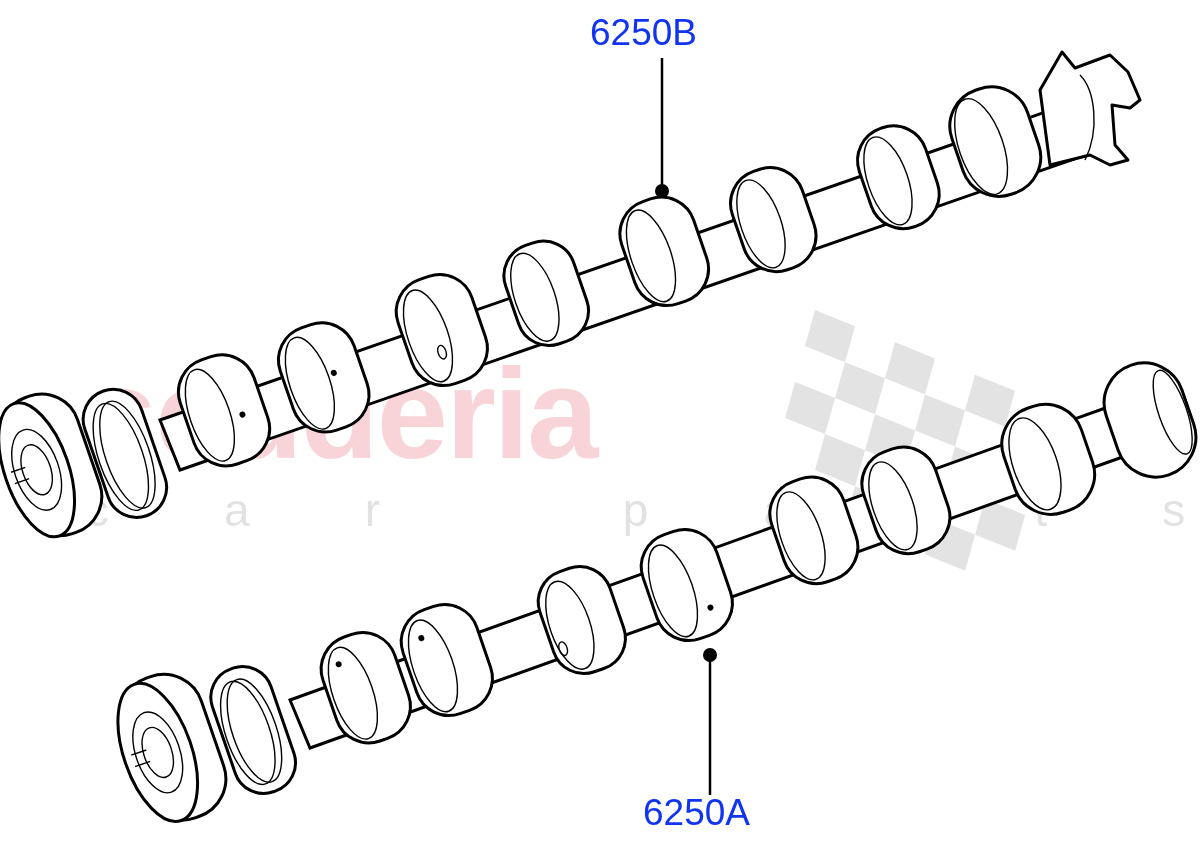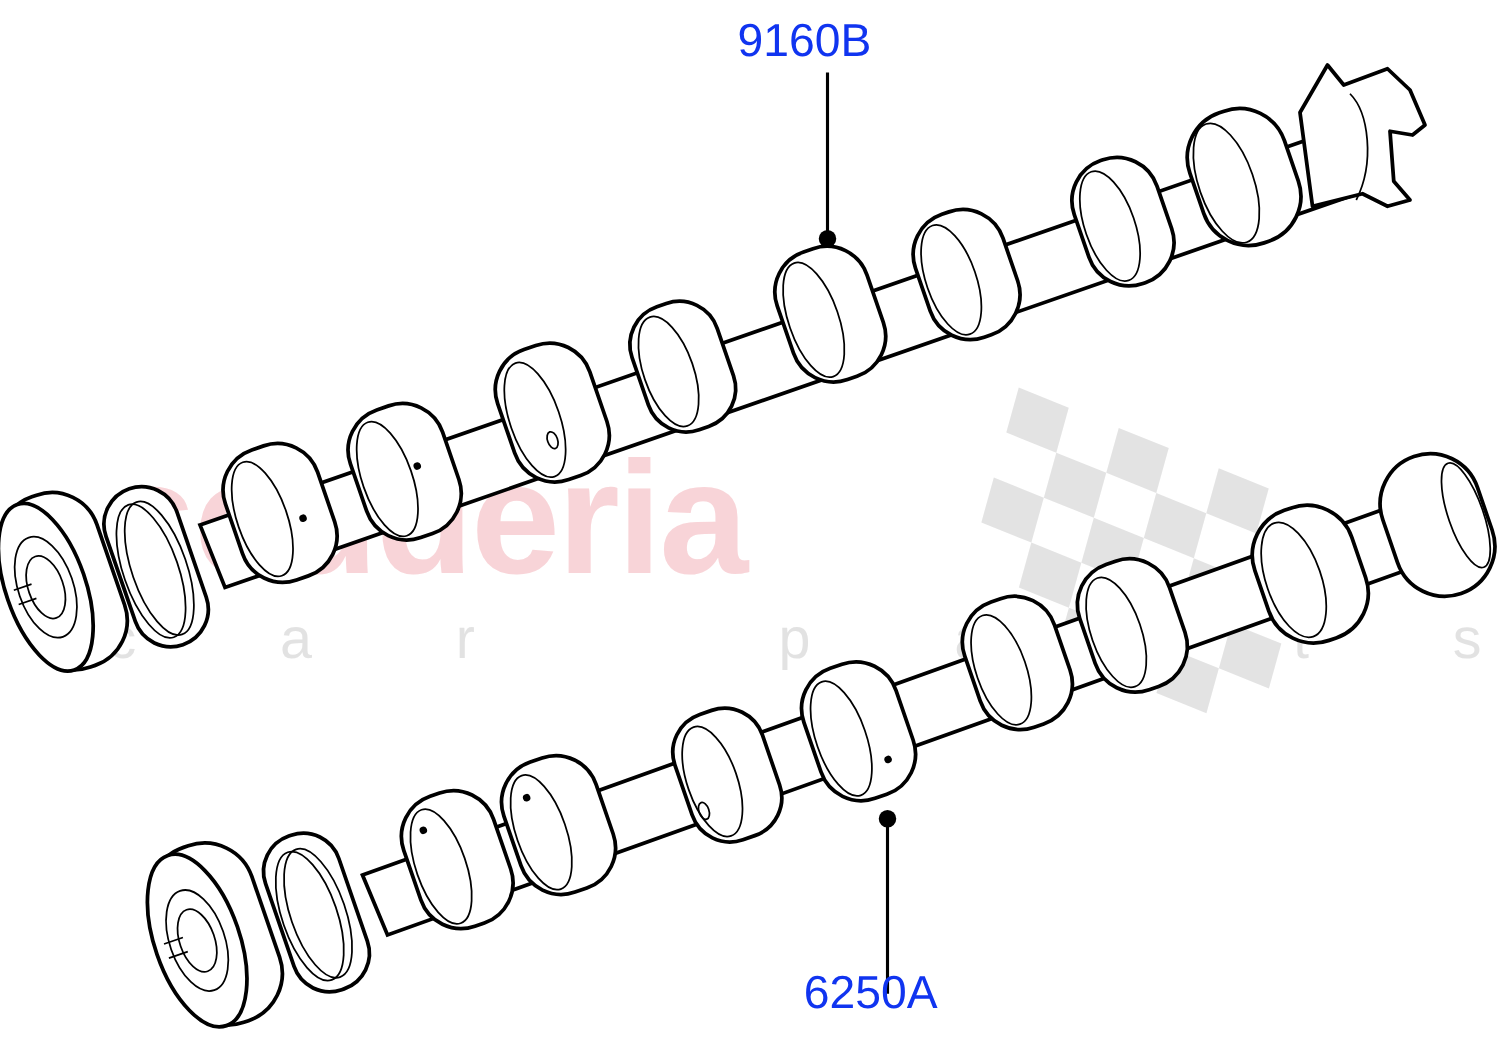--- a/index.html
+++ b/index.html
@@ -6,21 +6,21 @@
   body { width: 1200px; height: 851px; overflow: hidden; position: relative; font-family: "Liberation Sans", sans-serif; }
   #stage { position: absolute; left: 0; top: 0; width: 1200px; height: 851px; }
   .wm-main { font-family: "Liberation Sans", sans-serif; font-weight: bold; font-size: 128px; fill: #f6c6cb; opacity: 0.75; letter-spacing: -2px; }
   .wm-sub { font-family: "Liberation Sans", sans-serif; font-size: 46px; fill: #dcdcdc; opacity: 0.8; }
   .chk { fill: #d9d9d9; opacity: 0.75; }
   .part-stroke { stroke: #000; stroke-width: 3; fill: #fff; stroke-linejoin: round; }
   .thin { stroke: #000; stroke-width: 1.4; fill: none; }
   .shaft { stroke: #000; stroke-width: 3; fill: #fff; }
   .label { position: absolute; color: #1034f0; font-family: "Liberation Sans", sans-serif; font-size: 37px; line-height: 1; cursor: pointer; }
   #label-b { left: 590px; top: 14px; }
-  #label-a { left: 643px; top: 775px; }
+  #label-a { left: 643px; top: 794px; }
 </style>
 </head>
 <body>
 
 <svg id="stage" viewBox="0 0 1200 851" xmlns="http://www.w3.org/2000/svg">
 
   <g transform="translate(815,310) skewY(22) skewX(-14)">
     <rect class="chk" x="0" y="0" width="40" height="40"></rect>
     <rect class="chk" x="80" y="0" width="40" height="40"></rect>
     <rect class="chk" x="160" y="0" width="40" height="40"></rect>
@@ -157,14 +157,14 @@
       <ellipse class="thin" cx="-32" cy="0" rx="22" ry="42"></ellipse>
       <ellipse class="thin" cx="-32" cy="0" rx="14" ry="26"></ellipse>
       <path class="thin" d="M -58 -6 L -42 -6 M -58 6 L -42 6"></path>
     </g>
 
     <line x1="710" y1="655" x2="710" y2="795" stroke="#000" stroke-width="2.5"></line>
     <circle cx="710" cy="655" r="7" fill="#000"></circle>
   </g>
 </svg>
 
-<div id="label-b" class="label">9160B</div>
+<div id="label-b" class="label">6250B</div>
 <div id="label-a" class="label">6250A</div>
 
 </body></html>

